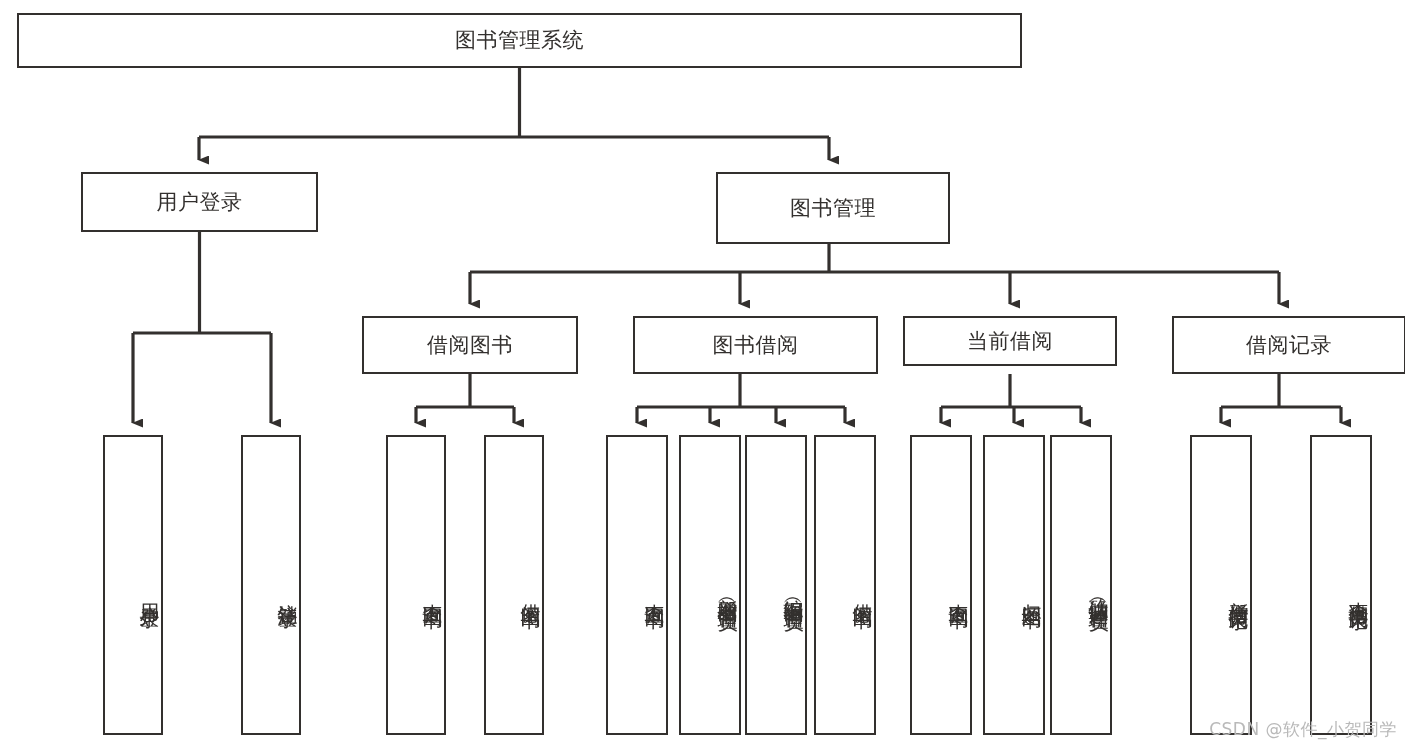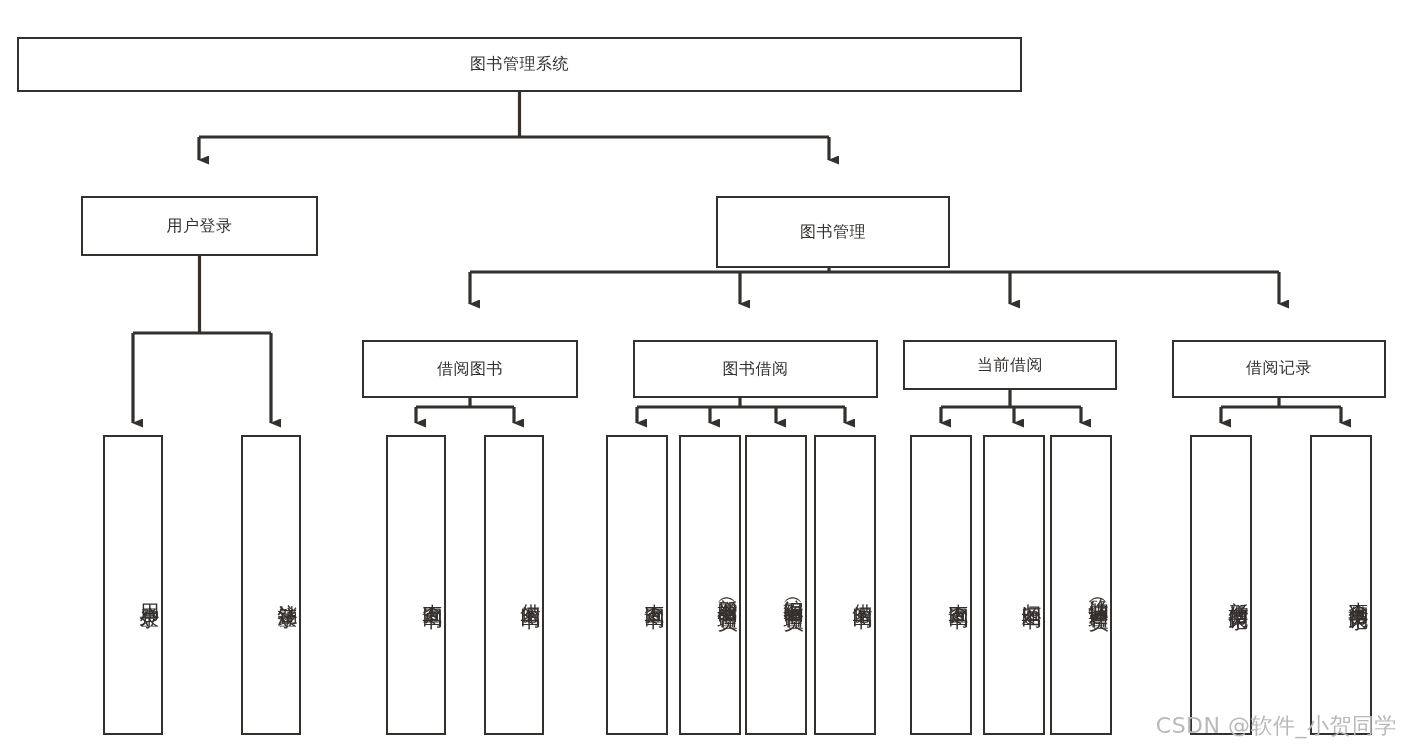--- a/index.html
+++ b/index.html
@@ -29,41 +29,40 @@
     border: 2px solid #33302e;
     background: #ffffff;
     display: flex;
     align-items: center;
     justify-content: center;
     color: #33302e;
     line-height: 1.18;
     text-align: center;
   }
   .node.horiz {
-    font-size: 16px;
+    font-size: 21px;
     letter-spacing: 0.5px;
-    margin-top: 24px;
   }
   .node.vert {
     writing-mode: vertical-rl;
     text-orientation: upright;
     font-size: 20px;
     letter-spacing: 2px;
     align-items: flex-start;
     justify-content: center;
     padding-top: 16px;
   }
   .node.vert.lvl4 {
     padding-top: 14px;
   }
   #watermark {
     position: absolute;
     right: 8px;
     bottom: 6px;
-    font-size: 22px;
+    font-size: 17px;
     color: #b9b9b9;
     letter-spacing: 0.5px;
     font-family: "DejaVu Sans", "Liberation Sans", sans-serif;
     white-space: nowrap;
   }
 </style>
 </head>
 <body>
 
 <div id="diagram-root">
@@ -133,21 +132,21 @@
 
   <div class="node horiz" style="left:362px; top:316px; width:216px; height:58px;">
     <span>借阅图书</span>
   </div>
   <div class="node horiz" style="left:633px; top:316px; width:245px; height:58px;">
     <span>图书借阅</span>
   </div>
   <div class="node horiz" style="left:903px; top:316px; width:214px; height:50px;">
     <span>当前借阅</span>
   </div>
-  <div class="node horiz" style="left:1172px; top:316px; width:214px; height:58px;font-family:Liberation Mono, monospace;">
+  <div class="node horiz" style="left:1172px; top:316px; width:234px; height:58px;">
     <span>借阅记录</span>
   </div>
 
   <div class="node vert lvl4" style="left:103px; top:435px; width:60px; height:300px;">
     <span>用户登录</span>
   </div>
   <div class="node vert lvl4" style="left:241px; top:435px; width:60px; height:300px;">
     <span>注销登录</span>
   </div>
 

